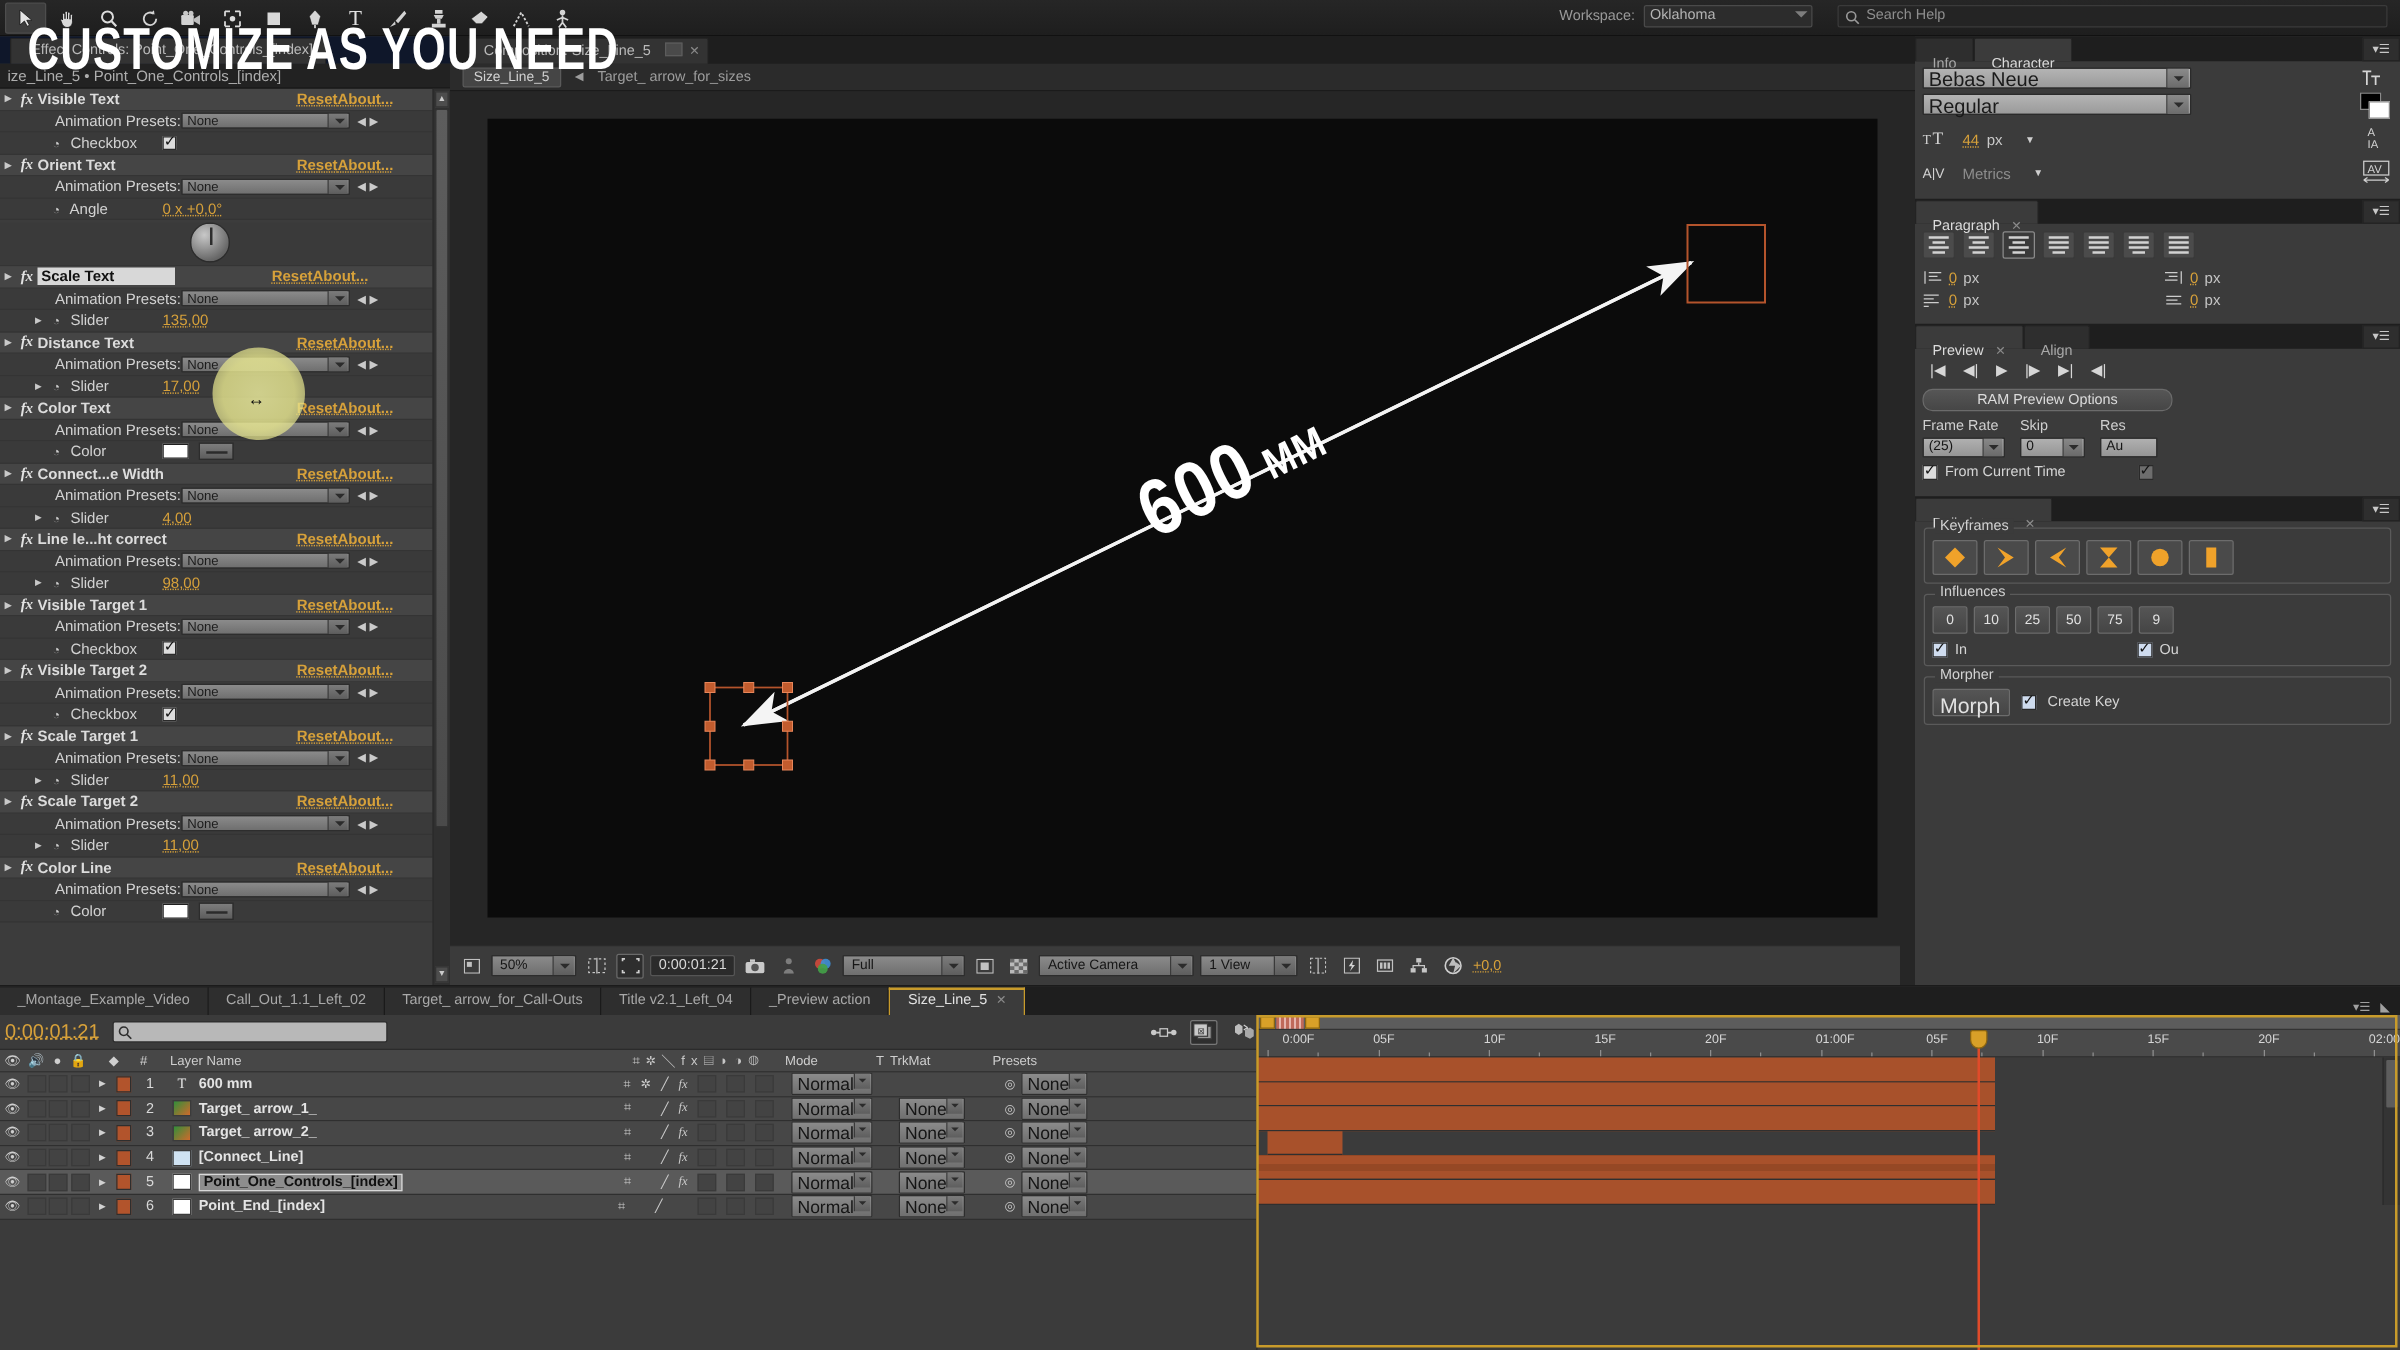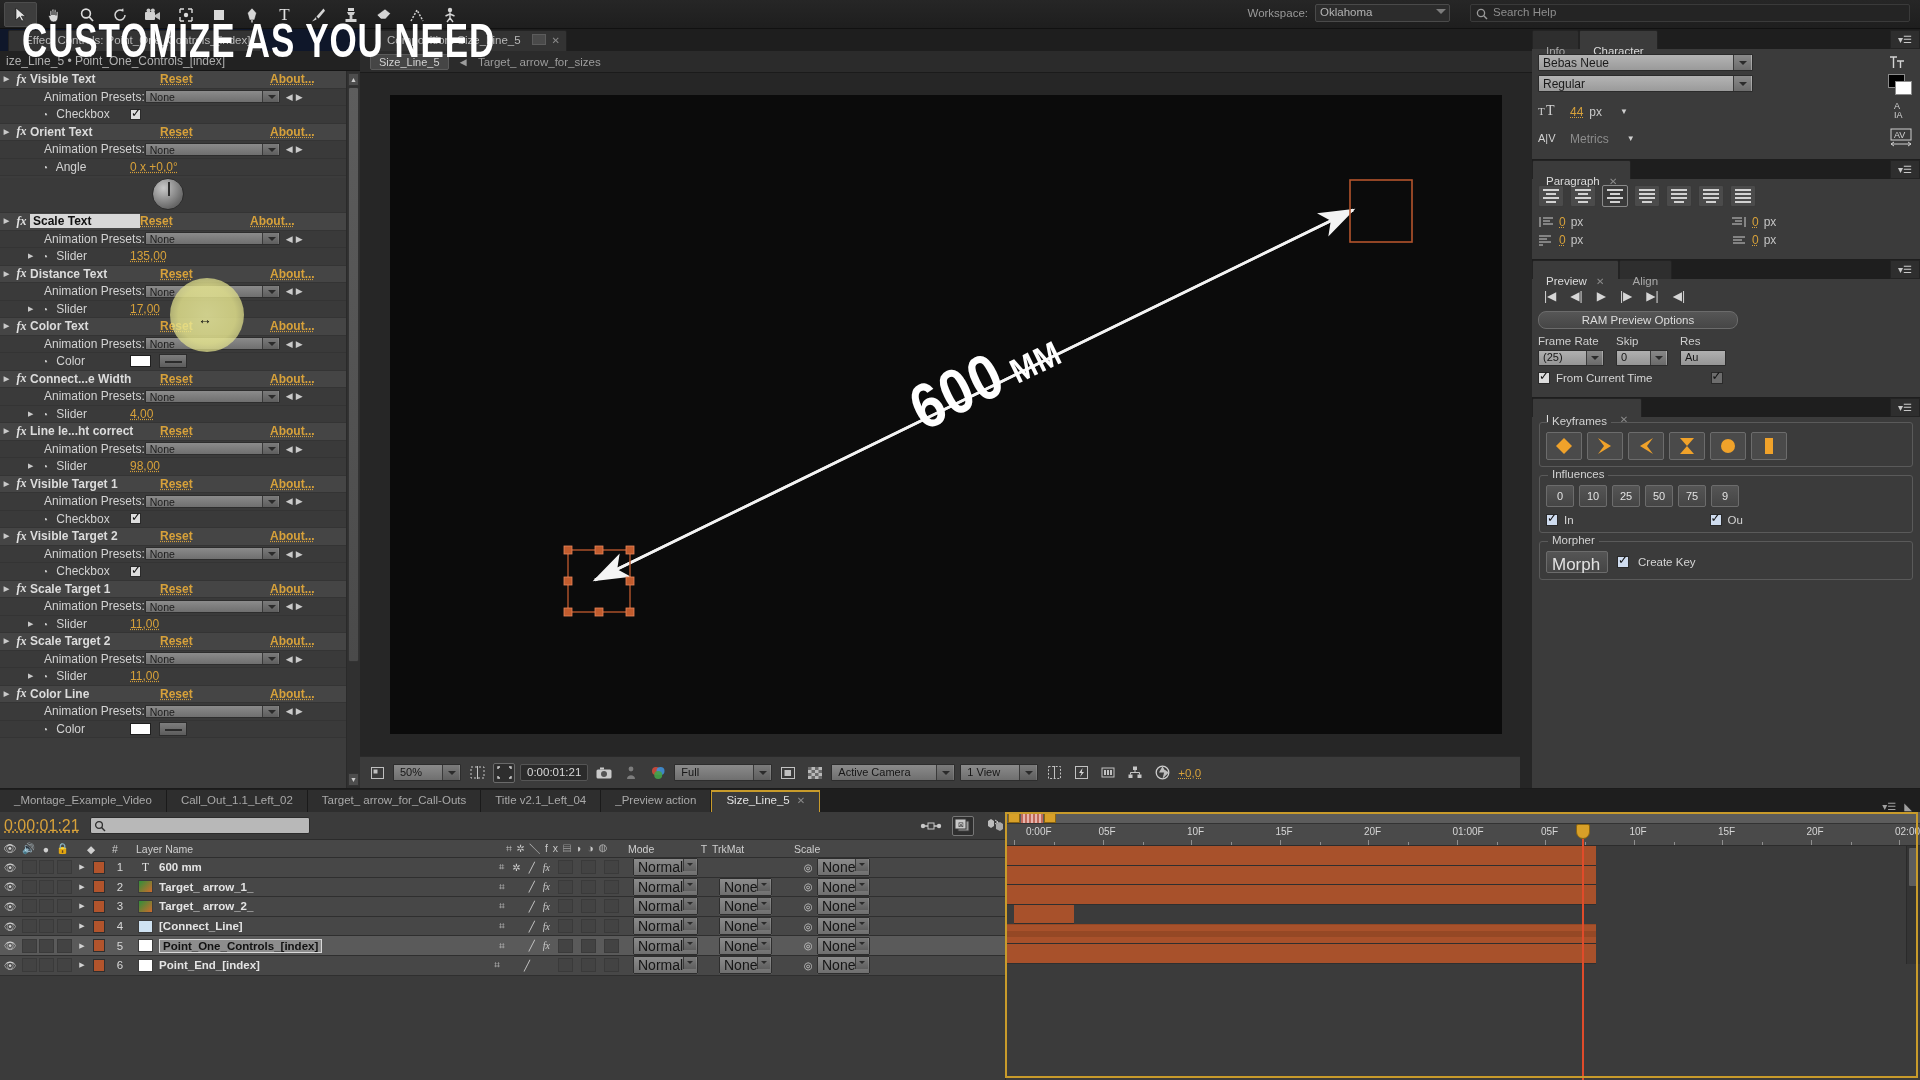--- a/index.html
+++ b/index.html
@@ -38,21 +38,21 @@
   .row { height:17.5px; display:flex; align-items:center; font-size:12px; color:#dcdcdc;
     border-bottom:1px solid #343434; }
   .row.hdr { background:#454545; font-weight:bold; }
   .row.sub { background:#3a3a3a; }
   .c-arrow { width:13px; text-align:center; color:#c9c9c9; font-size:7px; }
   .c-fx { width:17px; text-align:center; font-style:italic; font-family:"Liberation Serif",serif;
     font-size:12px; color:#e2e2e2; }
   .c-name { flex:0 0 130px; white-space:nowrap; overflow:hidden; }
   .c-name.boxed { background:#d8d8d8; color:#111; padding:0 3px; display:inline-block;
     width:auto; max-width:110px; }
-  .c-reset { flex:0 0 110px; color:#d7a13a; text-decoration:underline dotted; }
+  .c-reset { flex:0 0 110px; color:#d7a13a; text-decoration:underline dotted;text-align:right; }
   .c-about { color:#d7a13a; text-decoration:underline dotted; }
   .c-label { flex:0 0 130px; padding-left:44px; color:#d2d2d2; white-space:nowrap; }
   .c-label.sl { padding-left:30px; }
   .stopw { display:inline-block; width:11px; color:#cfcfcf; font-size:10px; }
   .combo { width:135px; height:13px; background:linear-gradient(#8b8b8b,#6f6f6f);
     border:1px solid #2d2d2d; border-radius:1px; position:relative; color:#1c1c1c;
     font-size:10.5px; padding:0 0 0 4px; line-height:12px; }
   .combo .tick { position:absolute; right:1px; top:0; width:16px; height:11px;
     background:linear-gradient(#7b7b7b,#5e5e5e); border-left:1px solid #3a3a3a; }
   .combo .tick:after { content:""; position:absolute; left:5px; top:4px; width:0;height:0;
@@ -112,21 +112,21 @@
   .right { position:absolute; right:0; top:29px; width:388px; height:759px; background:#3b3b3b; }
   .pnl-tabs { height:20px; background:#1e1e1e; display:flex; align-items:flex-end; }
   .pnl-tab { height:19px; padding:14px 13px 0; color:#a8a8a8; font-size:11.5px; background:#2e2e2e;
     border:1px solid #232323; border-bottom:none; border-radius:2px 2px 0 0; position:relative; }
   .pnl-tab.act { background:#3b3b3b; color:#dcdcdc; }
   .pnl-tab .gx { margin-left:6px; font-size:10px; color:#8b8b8b; }
   .pnl-menu { margin-left:auto; width:30px; height:19px; background:#2e2e2e; color:#c8c8c8;
     font-size:10px; text-align:center; line-height:18px; border:1px solid #232323; }
   .char { padding:5px 6px; }
   .fld { width:215px; height:17px; background:linear-gradient(#b4b4b4,#9a9a9a);
-    border:1px solid #2b2b2b; color:#1a1a1a; font-size:12px; padding:1px 20px 0 4px;
+    border:1px solid #2b2b2b; color:#1a1a1a; font-size:16px; padding:1px 20px 0 4px;
     position:relative; margin-bottom:4px; border-radius:1px; }
   .fld .tick { position:absolute; right:1px; top:0; width:18px; height:15px;
     background:linear-gradient(#8a8a8a,#6c6c6c); border-left:1px solid #3a3a3a; }
   .fld .tick:after { content:""; position:absolute; left:5px; top:6px; width:0;height:0;
     border-left:4px solid transparent;border-right:4px solid transparent;border-top:4px solid #2b2b2b;}
   .char-row { display:flex; align-items:center; gap:6px; margin-top:4px; color:#c9c9c9; font-size:12px; }
   .char-ico { width:26px; color:#d0d0d0; font-size:13px; }
   .gold { color:#d7a13a; text-decoration:underline dotted; }
   .muted { color:#8d8d8d; }
   .para { padding:6px; }
@@ -1069,21 +1069,21 @@
       <span style="width:18px;text-align:center">🔊</span>
       <span style="width:16px;text-align:center">●</span>
       <span style="width:18px;text-align:center">🔒</span>
       <span style="width:22px;text-align:center;margin-left:8px">◆</span>
       <span style="width:26px;text-align:center">#</span>
       <span style="width:240px;padding-left:8px">Layer Name</span>
       <span style="width:250px;text-align:right;padding-right:6px;letter-spacing:5px;color:#c6c6c6;">⌗✲╲fx▤◗◑◍</span>
       <span style="width:78px;padding-left:10px">Mode</span>
       <span style="width:16px;text-align:center">T</span>
       <span style="width:70px">TrkMat</span>
-      <span style="width:90px;padding-left:12px">Scale</span>
+      <span style="width:90px;padding-left:12px">Presets</span>
     </div>
 
     <div id="layer-rows">
         <div class="lrow">
           <span style="width:20px;text-align:center;color:#cfcfcf;font-size:10px;">👁</span>
           <span style="width:18px;display:flex;justify-content:center">
             <span class="sw-box"></span>
           </span>
           <span style="width:16px;display:flex;justify-content:center">
             <span class="sw-box"></span>

